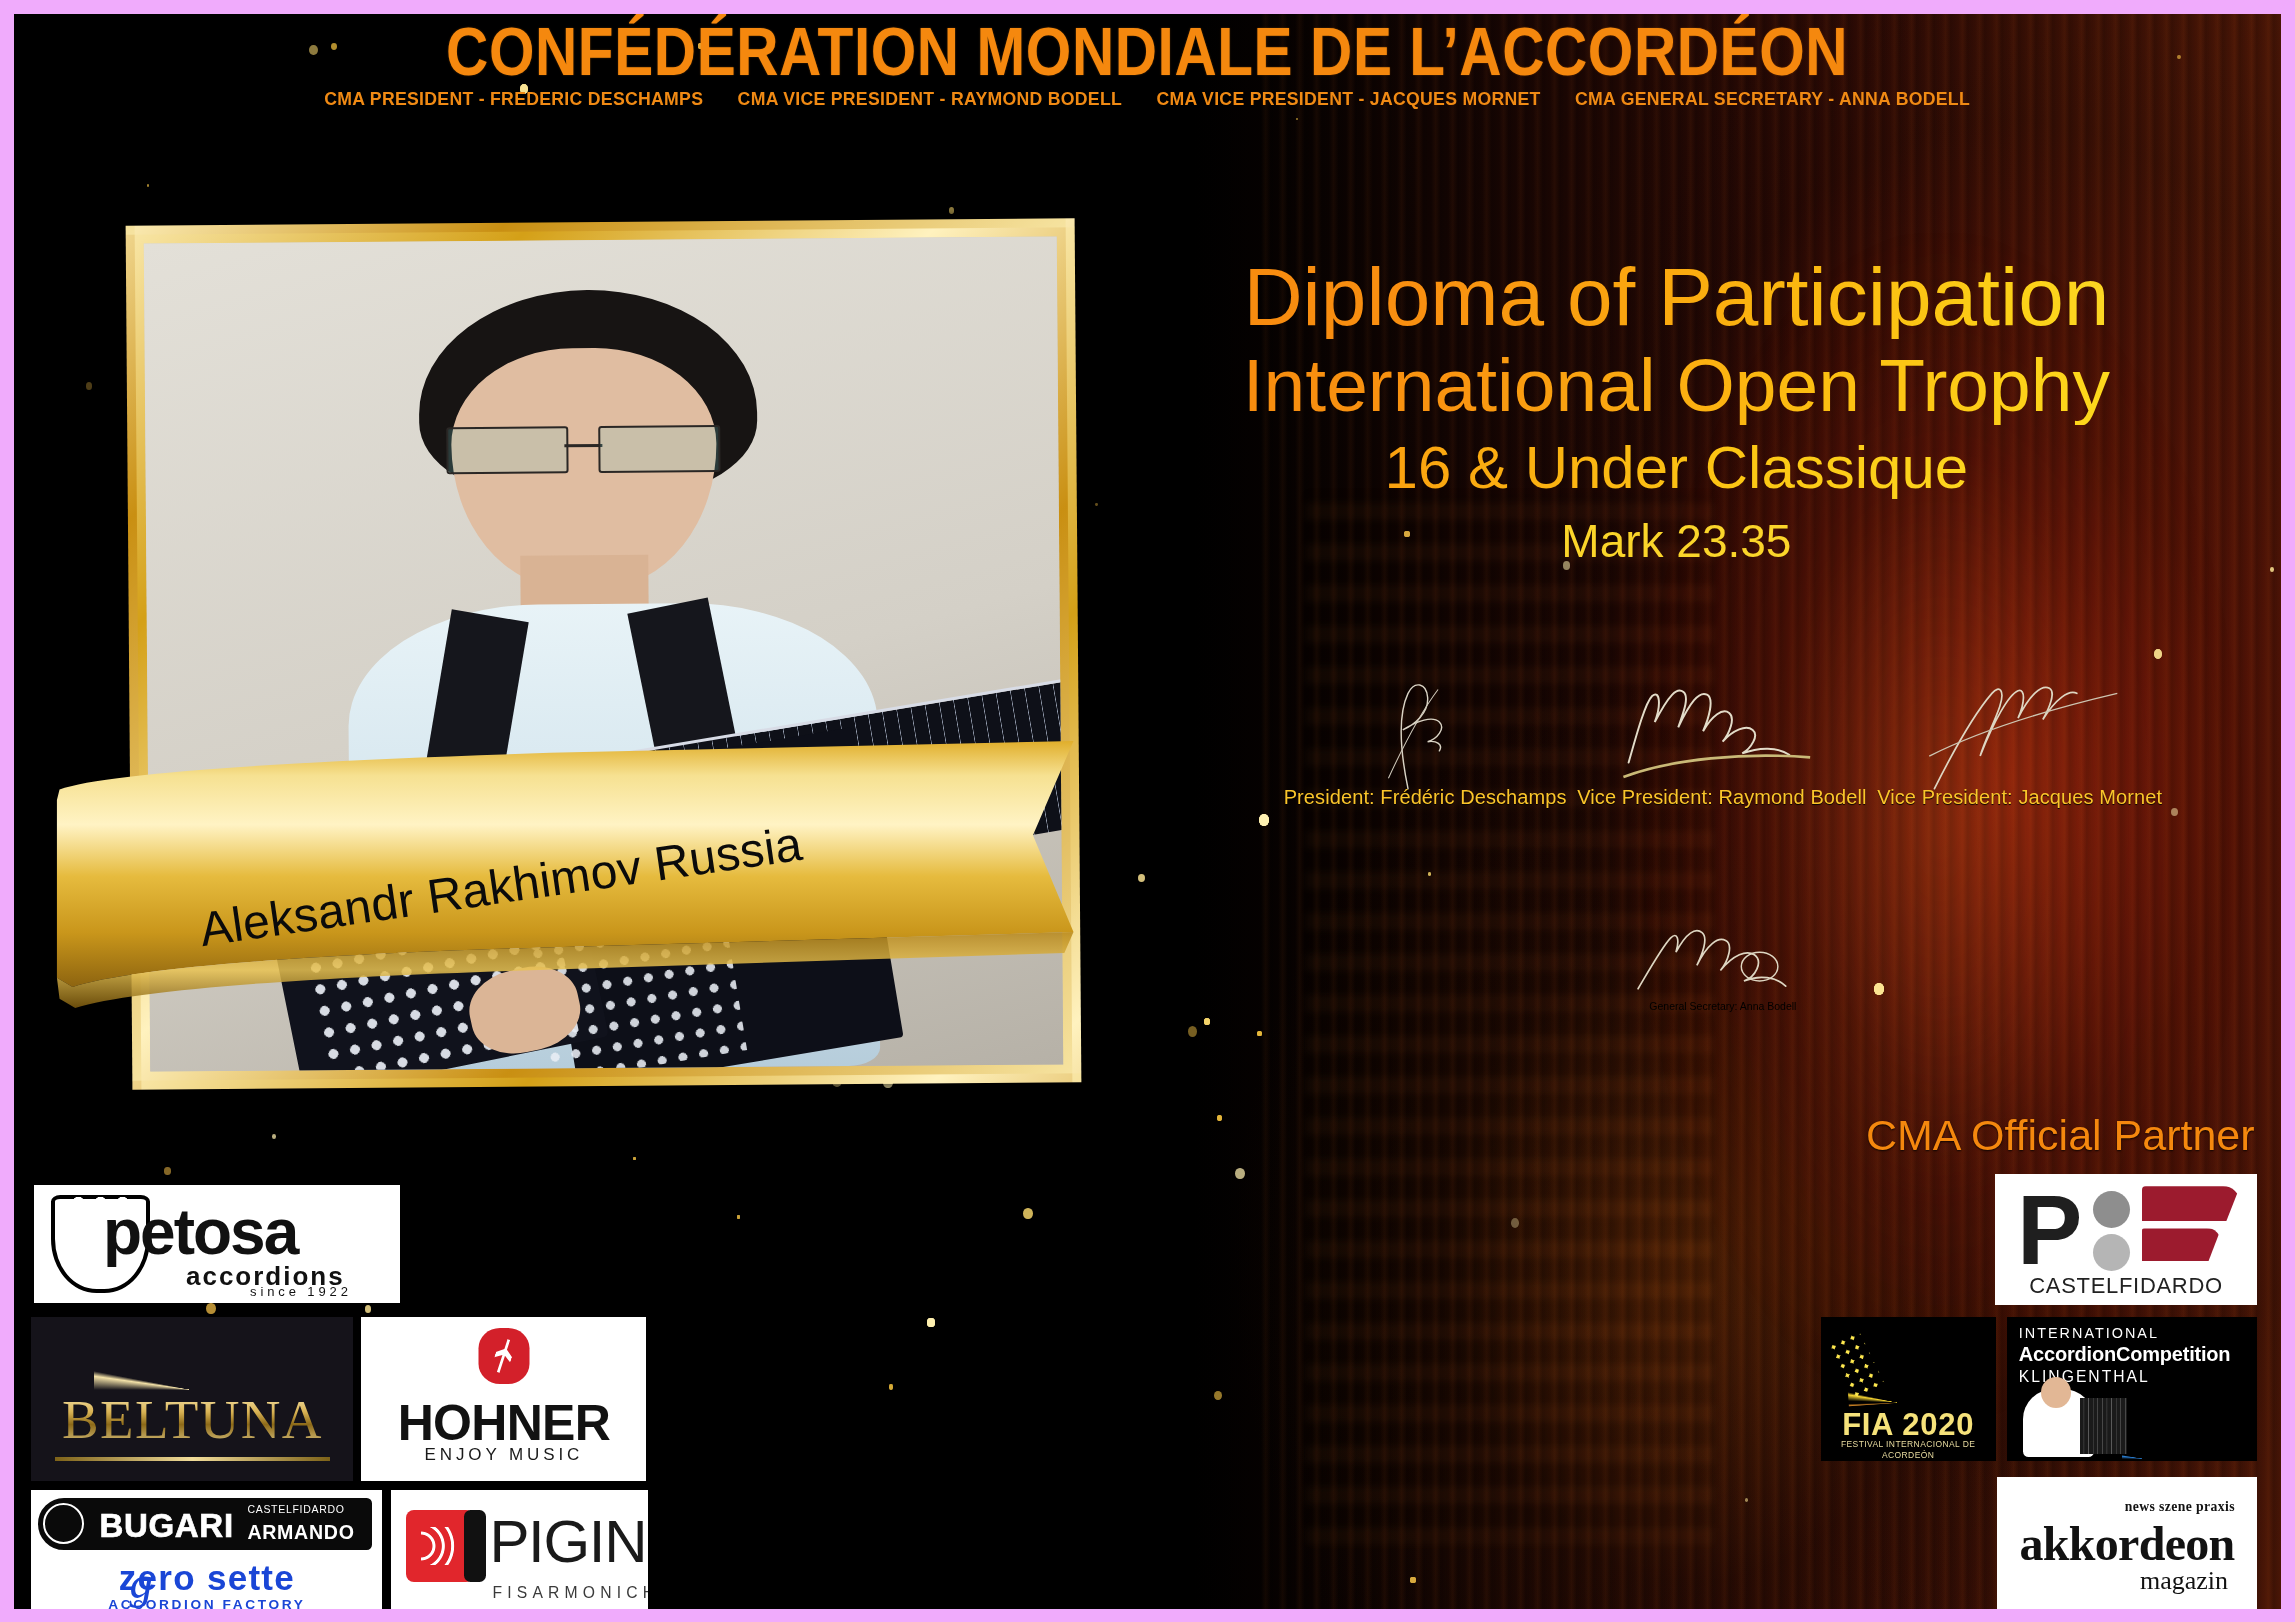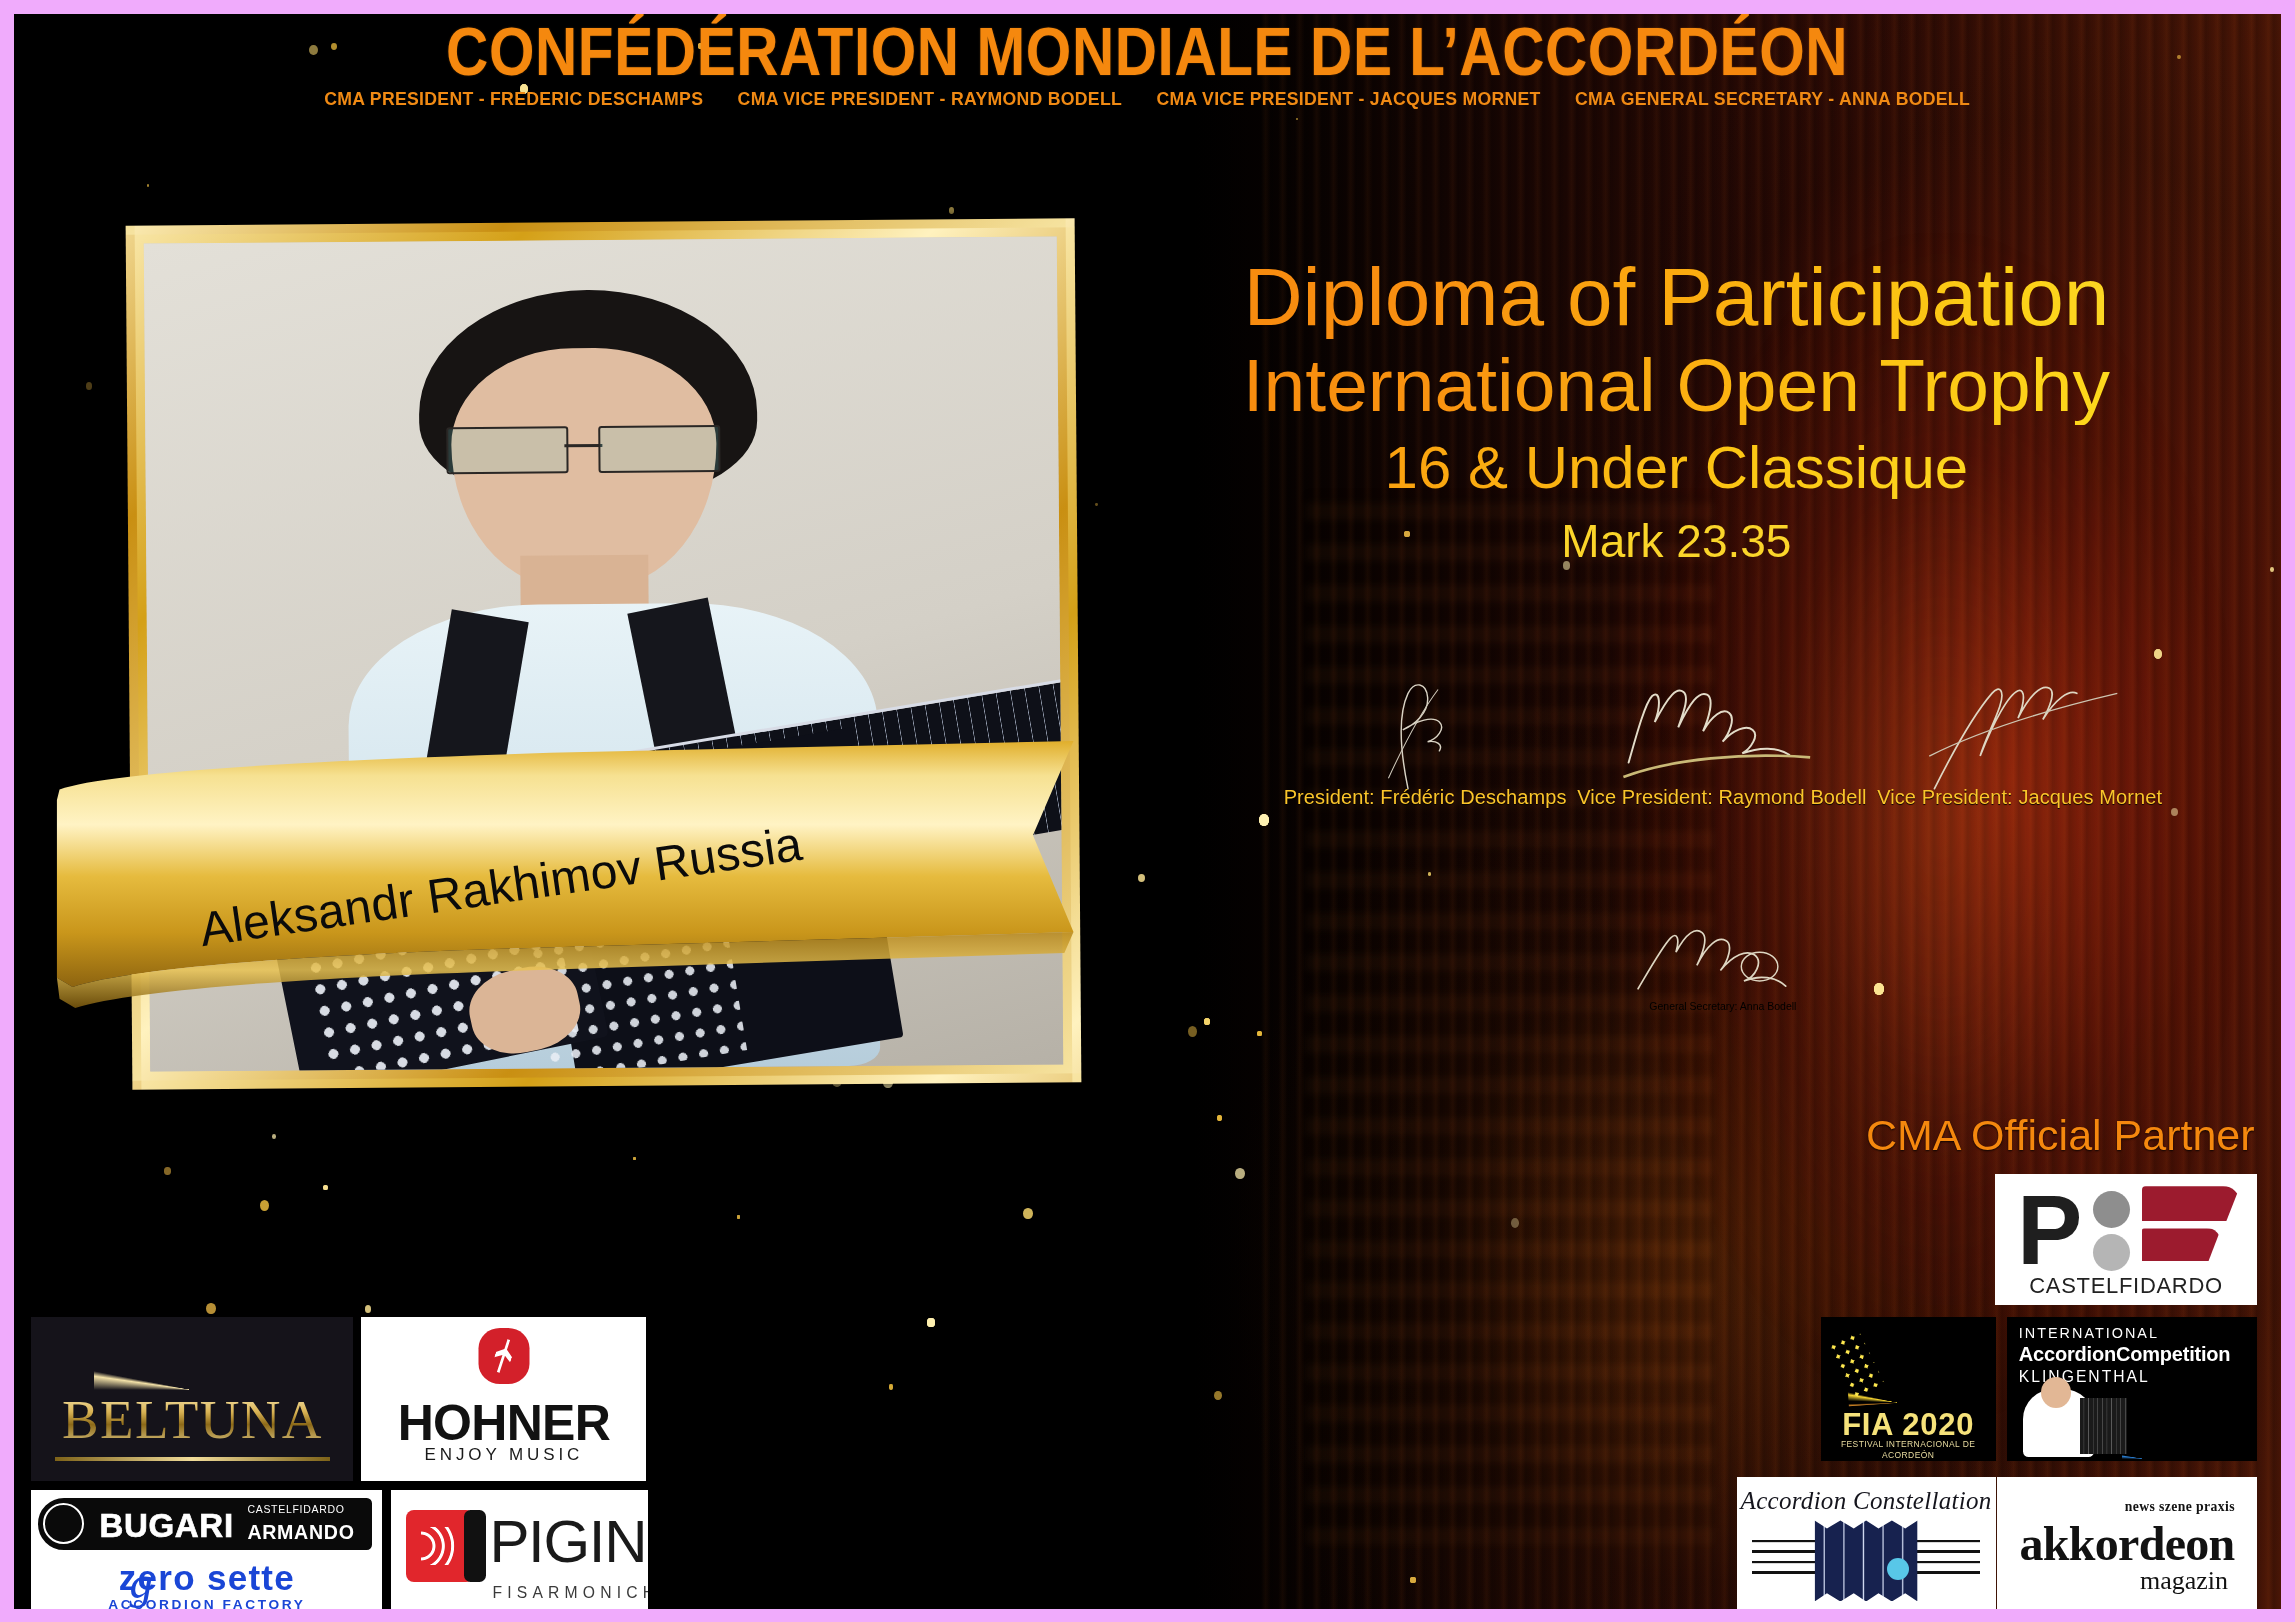--- a/index.html
+++ b/index.html
@@ -580,20 +580,26 @@
       <div class="sig2">
         <svg class="sigsvg" style="display:inline-block" width="196" height="72" viewBox="0 0 300 110">
           <path d="M20,96 C40,62 58,30 70,18 C80,8 84,20 78,40 C94,10 108,2 118,10 C128,18 118,44 110,60 C126,28 142,16 154,22 C166,28 158,54 146,68 C166,44 186,36 198,44 C212,54 200,78 182,84 C206,74 232,78 246,92" fill="none" stroke="#ded6c2" stroke-width="2.6" stroke-linecap="round"></path>
           <ellipse cx="206" cy="62" rx="28" ry="22" fill="none" stroke="#ded6c2" stroke-width="2.2"></ellipse>
         </svg>
         <div class="cap">General Secretary: Anna Bodell</div>
       </div>
     </div>
 
 
+    <div class="plate petosa">
+      <div class="shield"></div>
+      <div class="w1">petosa</div>
+      <div class="w2">accordions</div>
+      <div class="w3">since 1922</div>
+    </div>
 
     <div class="plate dark beltuna">
       <div class="fan"></div>
       <div class="name">BELTUNA</div>
       <div class="rule"></div>
     </div>
 
     <div class="plate hohner">
       <div class="badge"></div>
       <div class="name">HOHNER</div>
@@ -639,26 +645,20 @@
     <div class="plate black kling">
       <div class="l1">INTERNATIONAL</div>
       <div class="l2">AccordionCompetition</div>
       <div class="l3">KLINGENTHAL</div>
       <div class="p-body"></div>
       <div class="p-head"></div>
       <div class="acc"></div>
       <div class="fan"></div>
     </div>
 
-    <div class="plate acon">
-      <div class="nm">Accordion Constellation</div>
-      <div class="staff"></div>
-      <div class="bel"></div>
-      <div class="dot"></div>
-    </div>
 
     <div class="plate akk">
       <div class="tiny">news szene praxis</div>
       <div class="nm">akkordeon</div>
       <div class="mg">magazin</div>
     </div>
 
 
   </div>
 </div>

